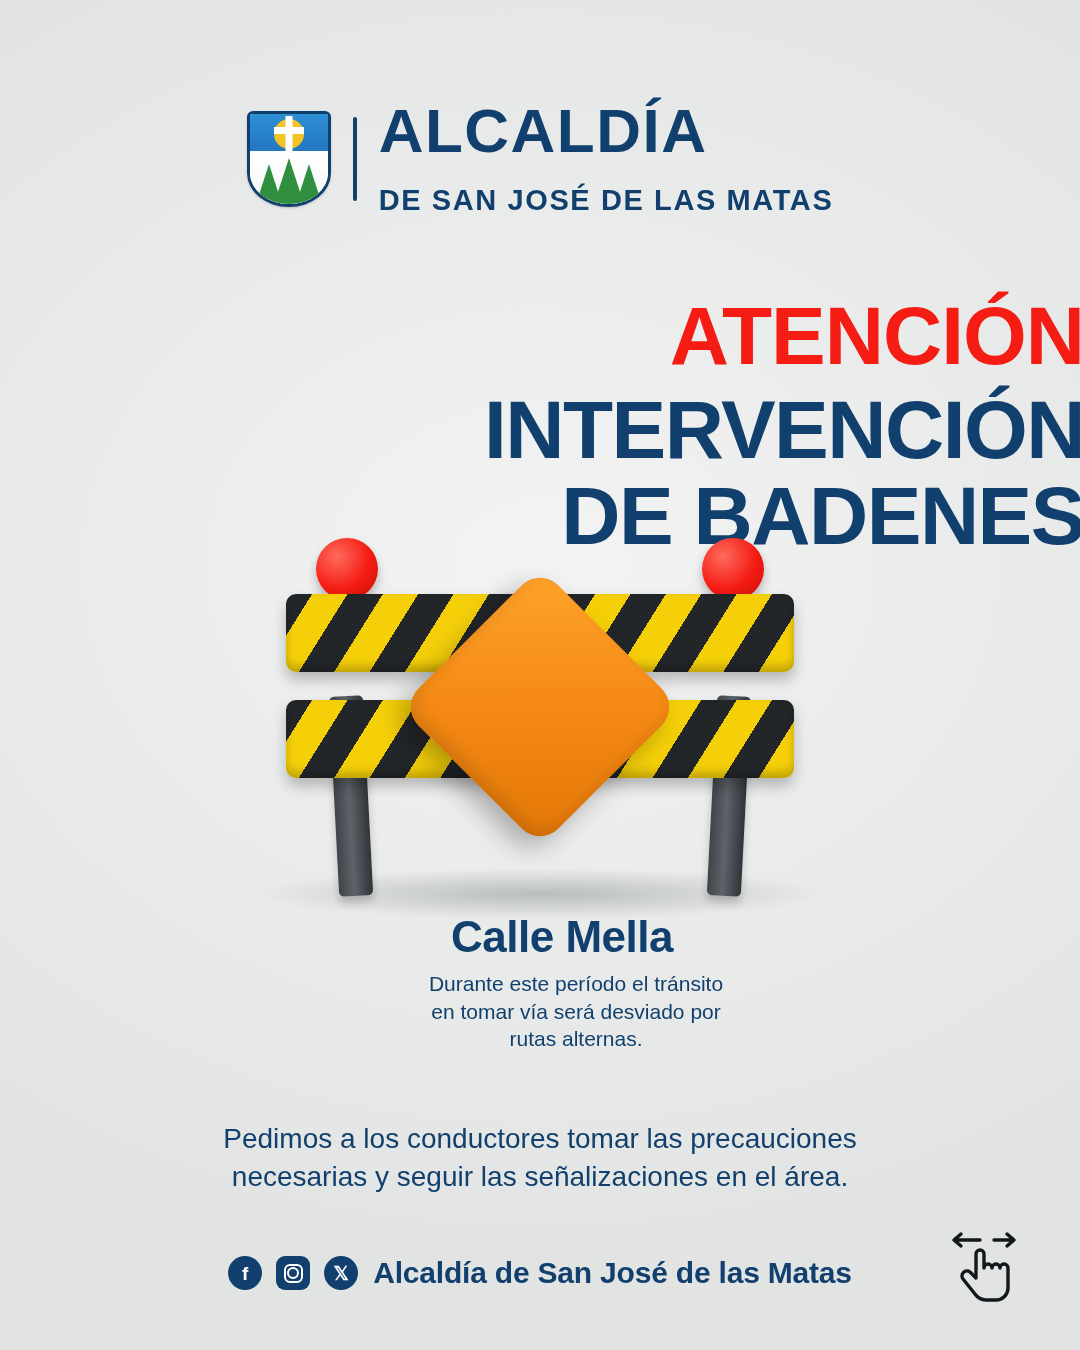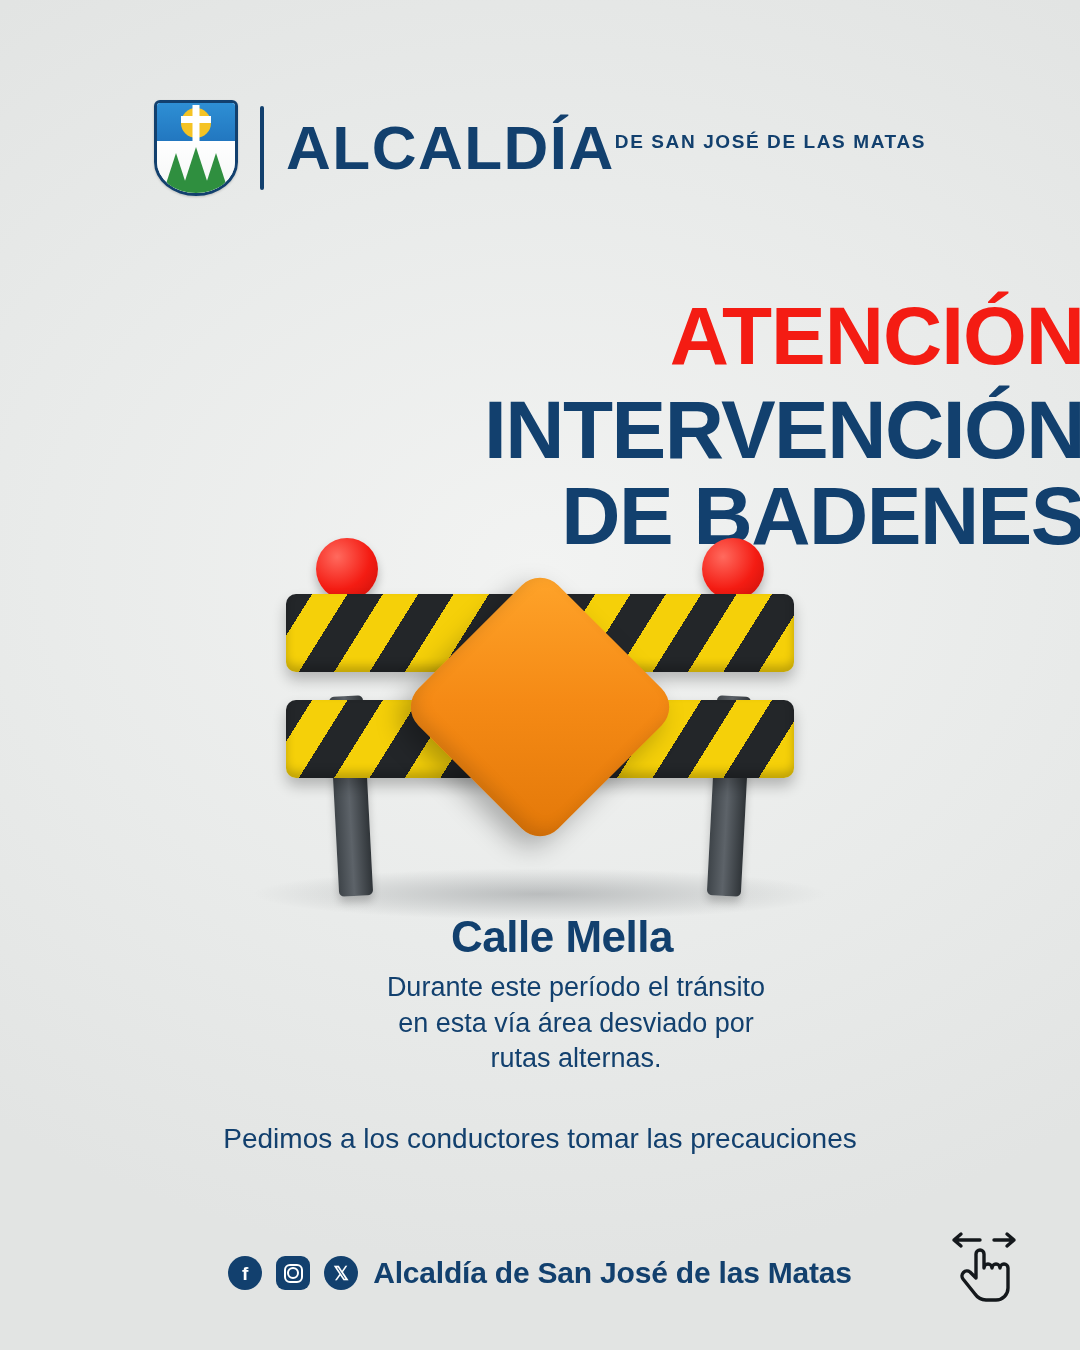--- a/index.html
+++ b/index.html
@@ -103,34 +103,34 @@
     background: #2f8f3f;
   }
 
   .divider-bar {
     width: 4px;
     height: 84px;
     background: #12406e;
     border-radius: 2px;
   }
 
-  .wordmark { display: flex; flex-direction: row; }
+  .wordmark { display: flex; flex-direction: column; }
   .wordmark .line1 {
     font-size: 62px;
     font-weight: 800;
     letter-spacing: 1.5px;
     color: #12406e;
     line-height: 1;
   }
   .wordmark .line2 {
-    font-size: 19px;
+    font-size: 29px;
     font-weight: 700;
     letter-spacing: 1.6px;
     color: #12406e;
-    margin-top: 14px;
+    margin-top: 22px;
   }
 
   
   .titles {
     position: absolute;
     top: 296px;
     left: 4px;
     width: 100%;
     text-align: right;
   }
@@ -237,21 +237,21 @@
     color: #12406e;
     padding-left: 44px;
   }
   .street-name {
     font-size: 44px;
     font-weight: 800;
     letter-spacing: -0.5px;
   }
   .street-sub {
     margin-top: 8px;
-    font-size: 27px;
+    font-size: 21px;
     font-weight: 400;
     line-height: 1.32;
     margin-left: 28px;
   }
   .street-sub .strong { font-weight: 400; }
 
   .notice {
     position: absolute;
     top: 1120px;
     left: 0;
@@ -360,27 +360,28 @@
     <div class="leg right"></div>
     <div class="plank top"></div>
     <div class="plank bottom"></div>
     <div class="diamond"></div>
   </div>
 
   <div class="street-block">
     <div class="street-name">Calle Mella</div>
     <div class="street-sub">
       <div>Durante este período el tránsito</div>
-      <div>en esta vía área desviado por</div>
+      <div>en tomar vía será desviado por</div>
       <div class="strong">rutas alternas.</div>
     </div>
   </div>
 
   <div class="notice">
     <div>Pedimos a los conductores tomar las precauciones</div>
+    <div>necesarias y seguir las señalizaciones en el área.</div>
   </div>
 
   <div class="footer">
     <div class="soc">f</div>
     <div class="soc ig">
         <span class="ring"></span>
       </div>
     <div class="soc">𝕏</div>
     <div class="handle">Alcaldía de San José de las Matas</div>
   </div>

